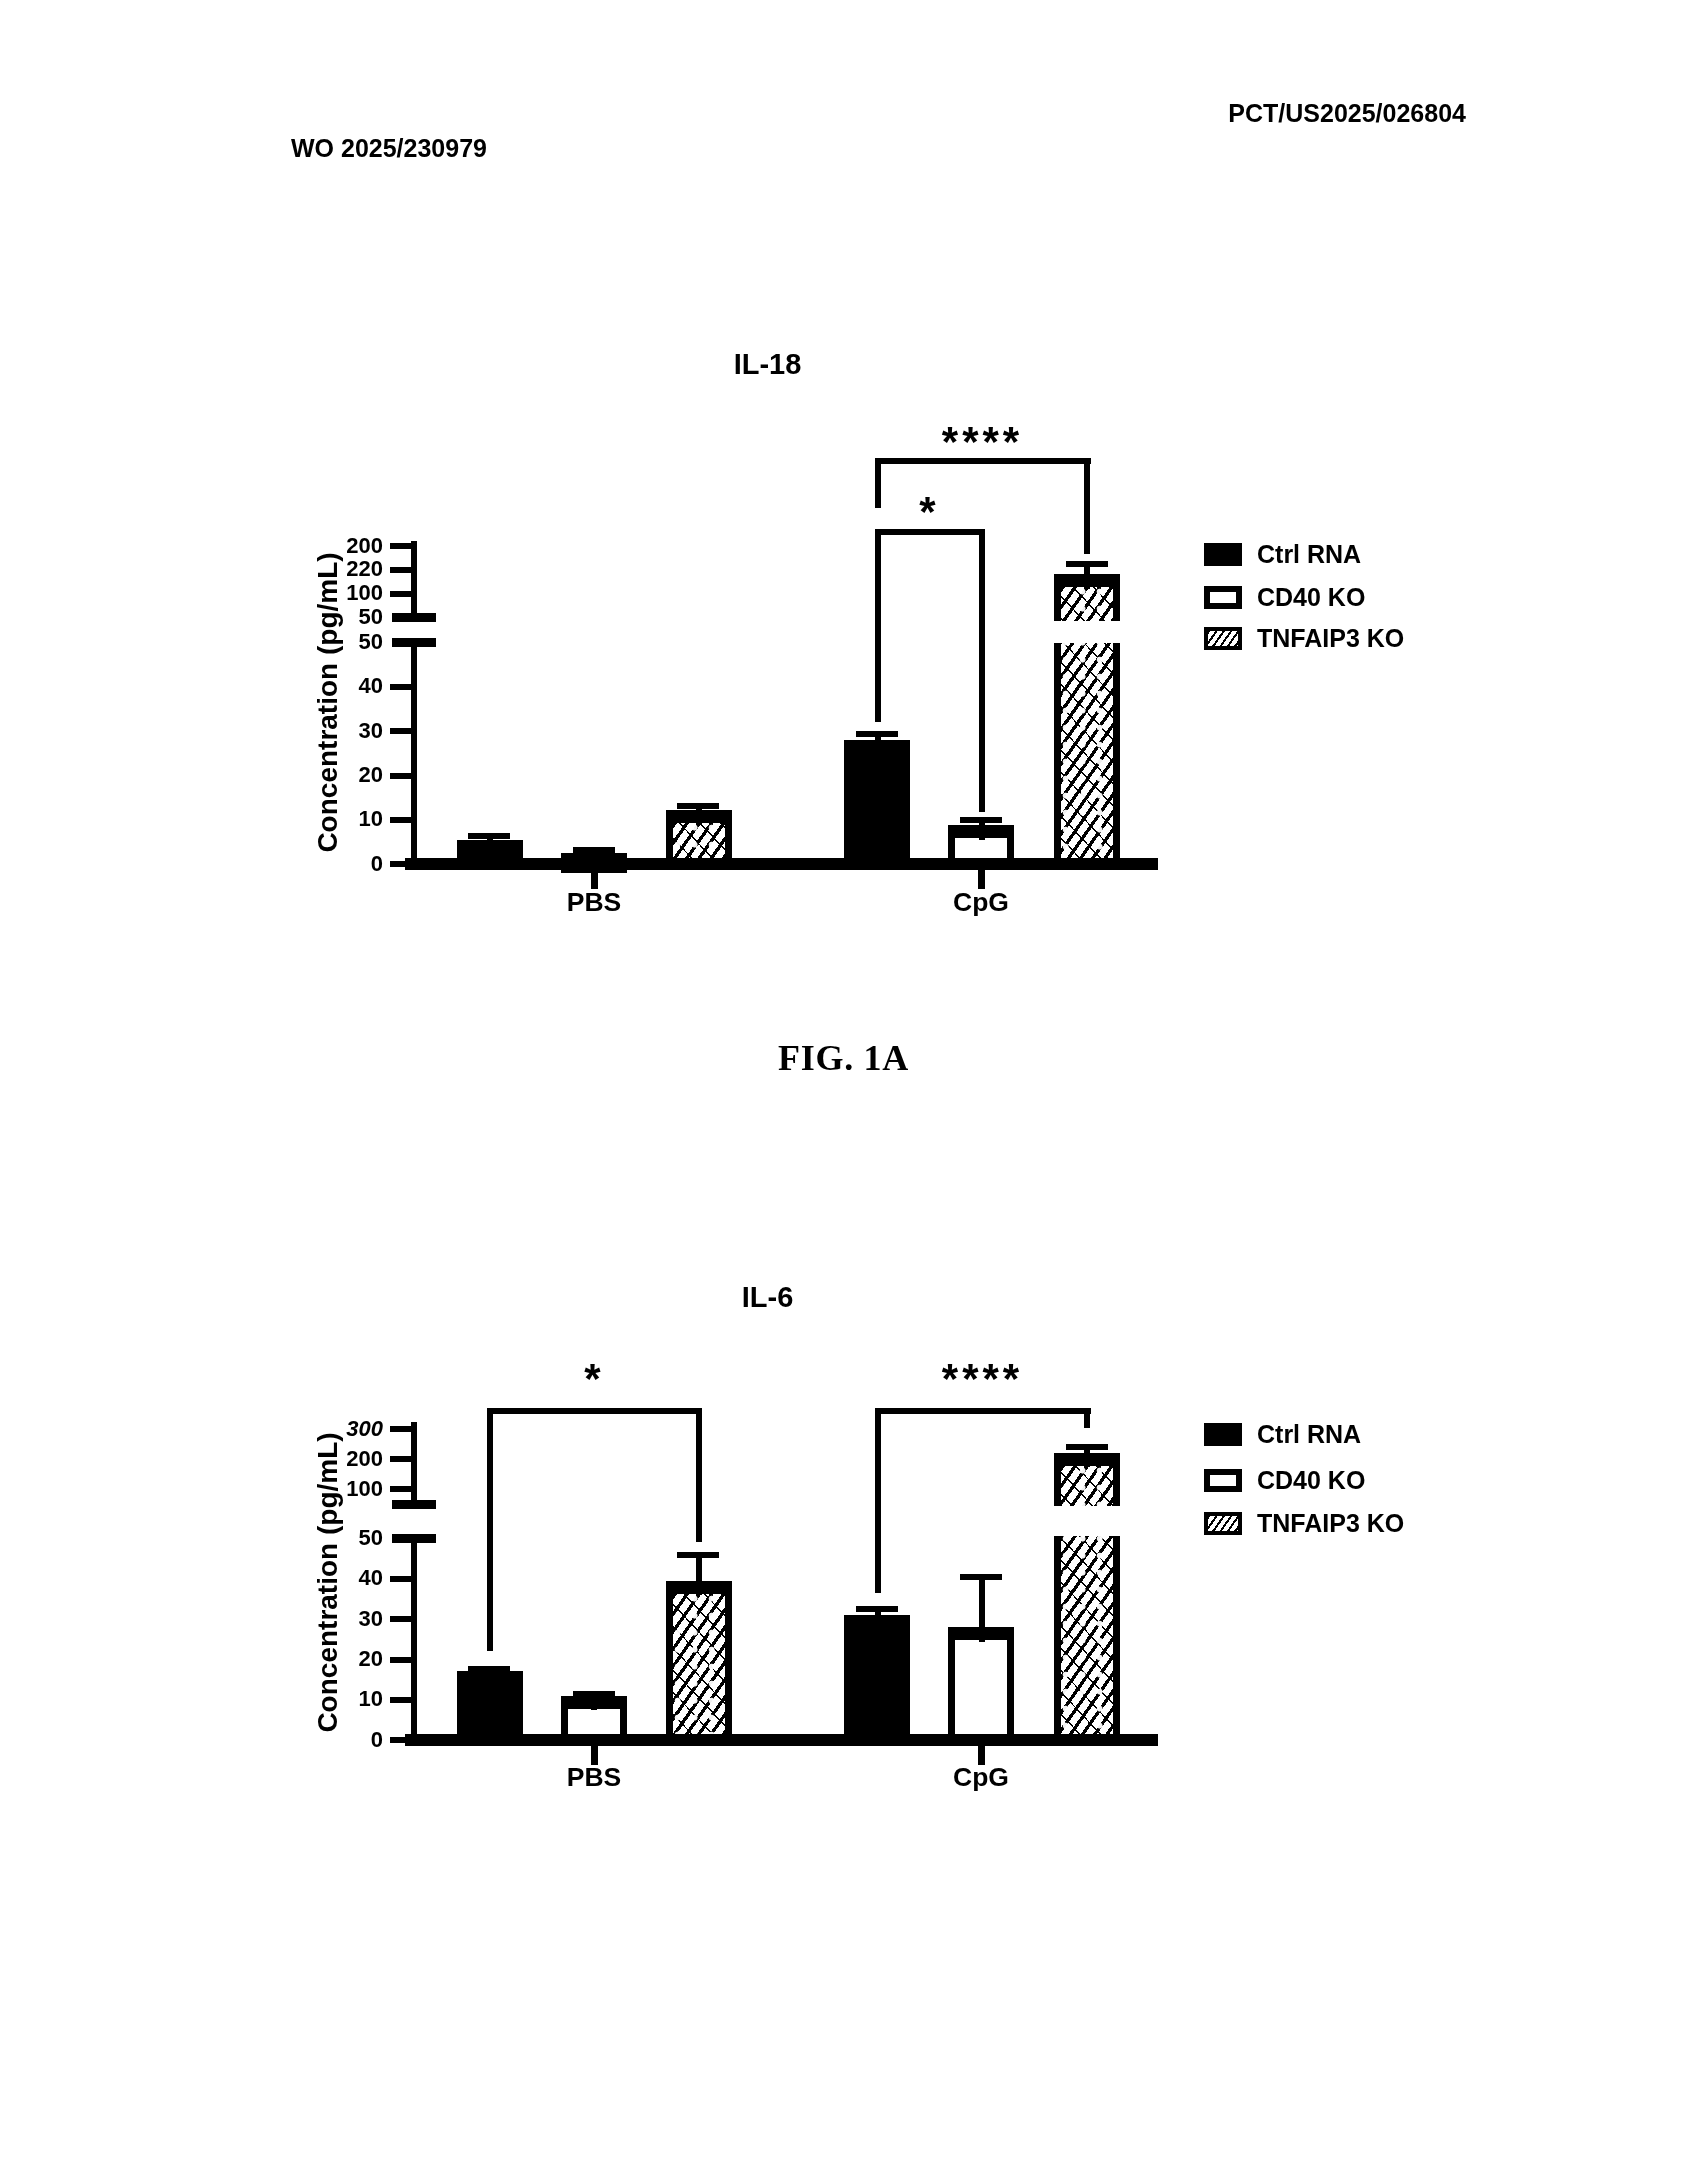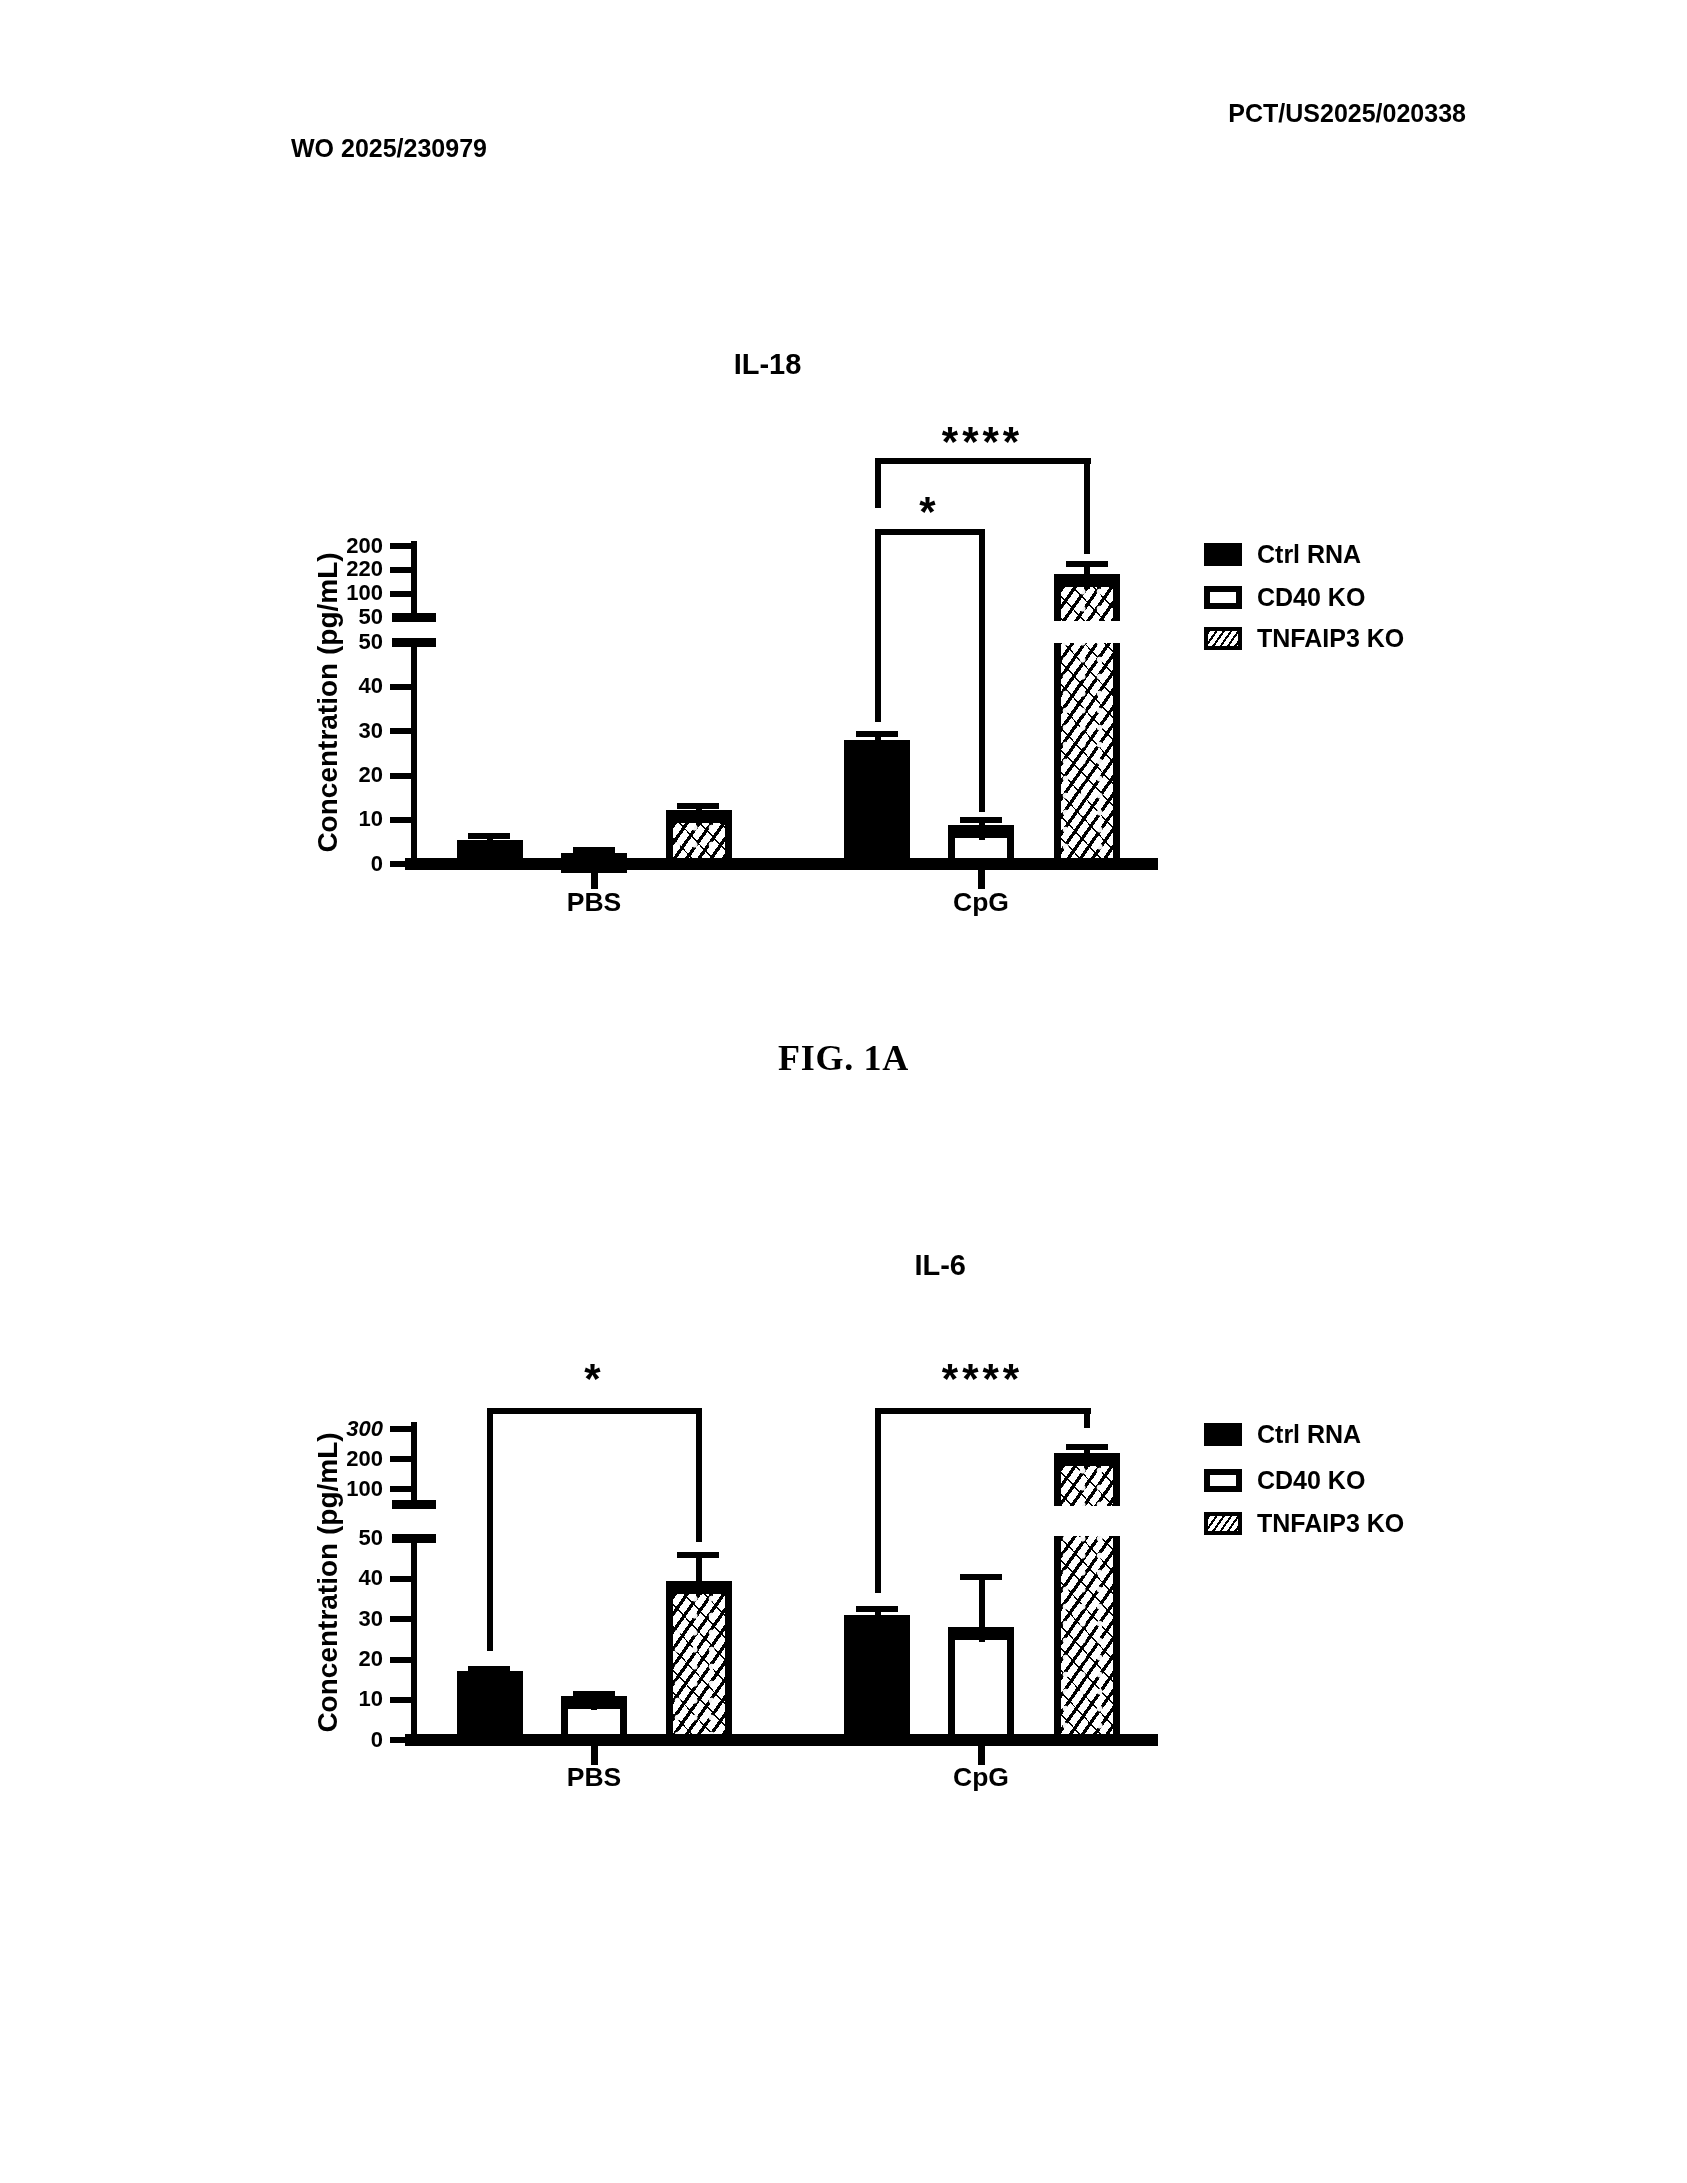--- a/index.html
+++ b/index.html
@@ -31,21 +31,21 @@
     background-image:
       repeating-linear-gradient(125deg, #000 0 2px, transparent 2px 6px);}
   .sw-open{background:#fff;border:6px solid #000;box-sizing:border-box;}
   .sw-solid{background:#000;}
 </style>
 </head>
 <body>
 
 <div class="page">
   <div class="abs hdr" style="left:291px;top:99px;margin-top:35px;">WO 2025/230979</div>
-  <div class="abs hdr" style="left:1092px;top:99px;width:374px;text-align:right;">PCT/US2025/020338</div>
+  <div class="abs hdr" style="left:1092px;top:99px;width:374px;text-align:right;">PCT/US2025/026804</div>
 
   <div class="abs" id="chart-il10">
       <div class="abs chart-title" style="left: 569px; top: 348px; width: 397px; text-align: center;">IL-18</div>
       <div class="abs ylab" style="left: 97px; top: 686px; width: 463px; height: 33px; text-align: center; transform: rotate(-90deg);">Concentration (pg/mL)</div>
       <div class="abs bar-solid" style="left: 457px; top: 840px; width: 66px; height: 28px; z-index: 1;"></div>
       <div class="abs bar-open" style="left: 561px; top: 853px; width: 66px; height: 14.6px; z-index: 1;"></div>
       <div class="abs bar-hatch" style="left: 666px; top: 810px; width: 66px; height: 58px; z-index: 1;"></div>
       <div class="abs bar-solid" style="left: 844px; top: 740px; width: 66px; height: 128px; z-index: 1;"></div>
       <div class="abs bar-open" style="left: 948px; top: 825px; width: 66px; height: 43px; z-index: 1;"></div>
       <div class="abs bar-hatch" style="left: 1054px; top: 574px; width: 66px; height: 294px; z-index: 1;"></div>
@@ -98,21 +98,21 @@
       <div class="abs tick" style="left: 978px; top: 870px; width: 6.6px; height: 18.5px; z-index: 6;"></div>
       <div class="abs grouplab" style="left: 882px; top: 887px; width: 198px;">CpG</div>
       <div class="abs sw-solid" style="left: 1204px; top: 543px; width: 38px; height: 22.5px;"></div>
       <div class="abs leglab" style="left: 1257px; top: 541px;">Ctrl RNA</div>
       <div class="abs sw-open" style="left: 1204px; top: 586px; width: 38px; height: 22.5px;"></div>
       <div class="abs leglab" style="left: 1257px; top: 584px;">CD40 KO</div>
       <div class="abs sw-hatch" style="left: 1204px; top: 627px; width: 38px; height: 22.5px;"></div>
       <div class="abs leglab" style="left: 1257px; top: 625px;">TNFAIP3 KO</div>
     </div>
   <div class="abs" id="chart-il6">
-      <div class="abs chart-title" style="left: 569px; top: 1249px; width: 397px; text-align: right;">IL-6</div>
+      <div class="abs chart-title" style="left: 569px; top: 1281px; width: 397px; text-align: center;">IL-6</div>
       <div class="abs ylab" style="left: 97px; top: 1566px; width: 463px; height: 33px; text-align: center; transform: rotate(-90deg);">Concentration (pg/mL)</div>
       <div class="abs bar-solid" style="left: 457px; top: 1671px; width: 66px; height: 73px; z-index: 1;"></div>
       <div class="abs bar-open" style="left: 561px; top: 1696px; width: 66px; height: 48px; z-index: 1;"></div>
       <div class="abs bar-hatch" style="left: 666px; top: 1581px; width: 66px; height: 163px; z-index: 1;"></div>
       <div class="abs bar-solid" style="left: 844px; top: 1615px; width: 66px; height: 129px; z-index: 1;"></div>
       <div class="abs bar-open" style="left: 948px; top: 1627px; width: 66px; height: 117px; z-index: 1;"></div>
       <div class="abs bar-hatch" style="left: 1054px; top: 1453px; width: 66px; height: 291px; z-index: 1;"></div>
       <div class="abs band" style="left: 425px; top: 1506px; width: 733px; height: 30px; z-index: 2;"></div>
       <div class="abs vline" style="left: 487px; top: 1669px; width: 6px; height: 17.4px; z-index: 3;"></div>
       <div class="abs hline" style="left: 468px; top: 1666px; width: 42px; height: 6px; z-index: 3;"></div>

